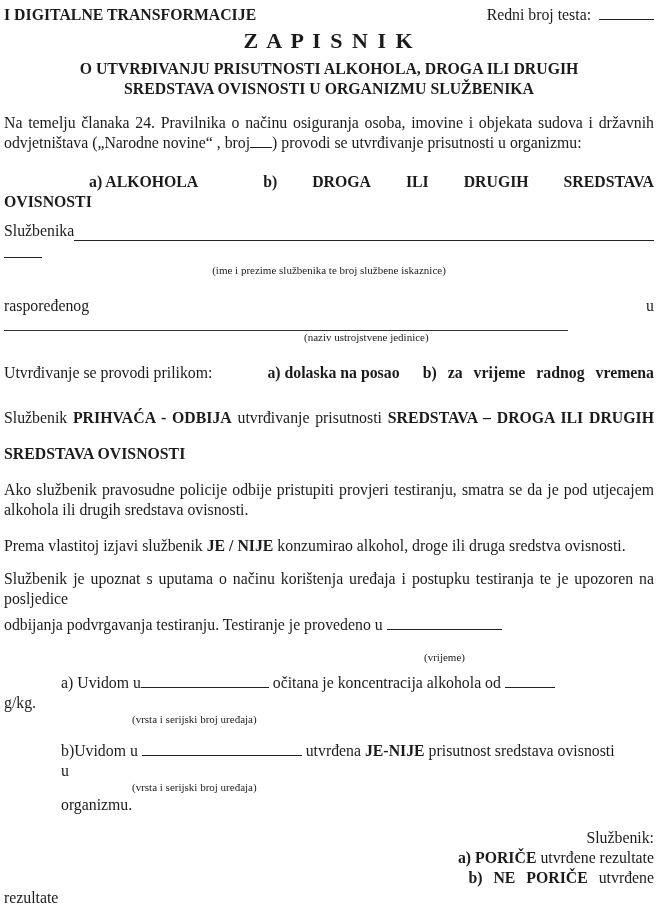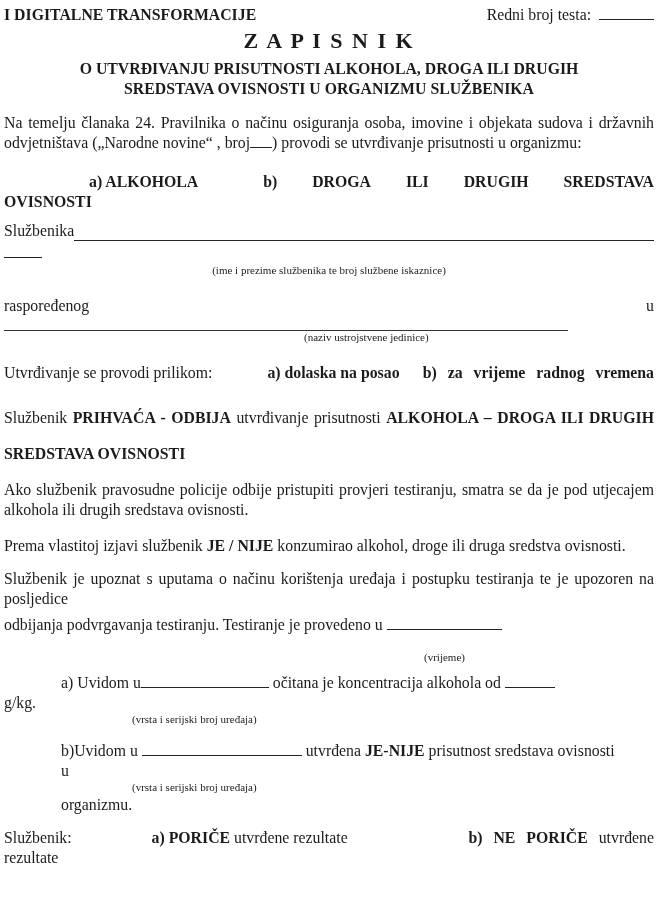--- a/index.html
+++ b/index.html
@@ -59,21 +59,21 @@
   .prema{margin-top:16px;}
   .upoznat{margin-top:13px;}
   .odbij{margin-top:6px;}
   .vrijemecap{margin-left:420px;margin-top:16px;}
   
   .ind57{margin-left:57px;}
   .resa{margin-top:9px;}
   .ml128{margin-left:128px;}
   .resb{margin-top:15px;}
   
-  .denline{display:flex;align-items:flex-end;margin-top:13px;}
+  .denline{display:flex;align-items:flex-end;margin-top:13px;flex-direction:column;}
   .den-a{margin-left:80px;}
 </style>
 </head>
 <body>
 
 <div class="page">
 
   <div class="hdr">
     <div>
       <div class="b">I DIGITALNE TRANSFORMACIJE</div>
@@ -116,21 +116,21 @@
   </div>
   <div class="rule564"></div>
   <div class="cap asgcap">(naziv ustrojstvene jedinice)</div>
 
   <div class="flexline occline">
     <span>Utvrđivanje se provodi prilikom:</span>
     <span class="b occ-a">a) dolaska na posao</span>
     <span class="b wsp ma">b) za vrijeme radnog vremena</span>
   </div>
 
-  <div class="jline"><span>Službenik</span> <span class="b">PRIHVAĆA - ODBIJA</span> <span>utvrđivanje prisutnosti</span> <span class="b">ALKOHOLA – DROGA ILI DRUGIH</span></div>
+  <div class="jline"><span>Službenik</span> <span class="b">PRIHVAĆA - ODBIJA</span> <span>utvrđivanje prisutnosti</span> <span class="b">SREDSTAVA – DROGA ILI DRUGIH</span></div>
   <div class="sredstava">SREDSTAVA OVISNOSTI</div>
 
   <div class="ako just">Ako službenik pravosudne policije odbije pristupiti provjeri testiranju, smatra se da je pod utjecajem alkohola ili drugih sredstava ovisnosti.</div>
 
   <div class="prema"><span>Prema vlastitoj izjavi službenik</span> <span class="b">JE / NIJE</span> <span>konzumirao alkohol, droge ili druga sredstva ovisnosti.</span></div>
 
   <div class="upoznat just">Službenik je upoznat s uputama o načinu korištenja uređaja i postupku testiranja te je upozoren na posljedice</div>
 
   <div class="odbij"><span>odbijanja podvrgavanja testiranju. Testiranje je provedeno u</span> <span class="bl w115"></span></div>
   <div class="cap vrijemecap">(vrijeme)</div>

